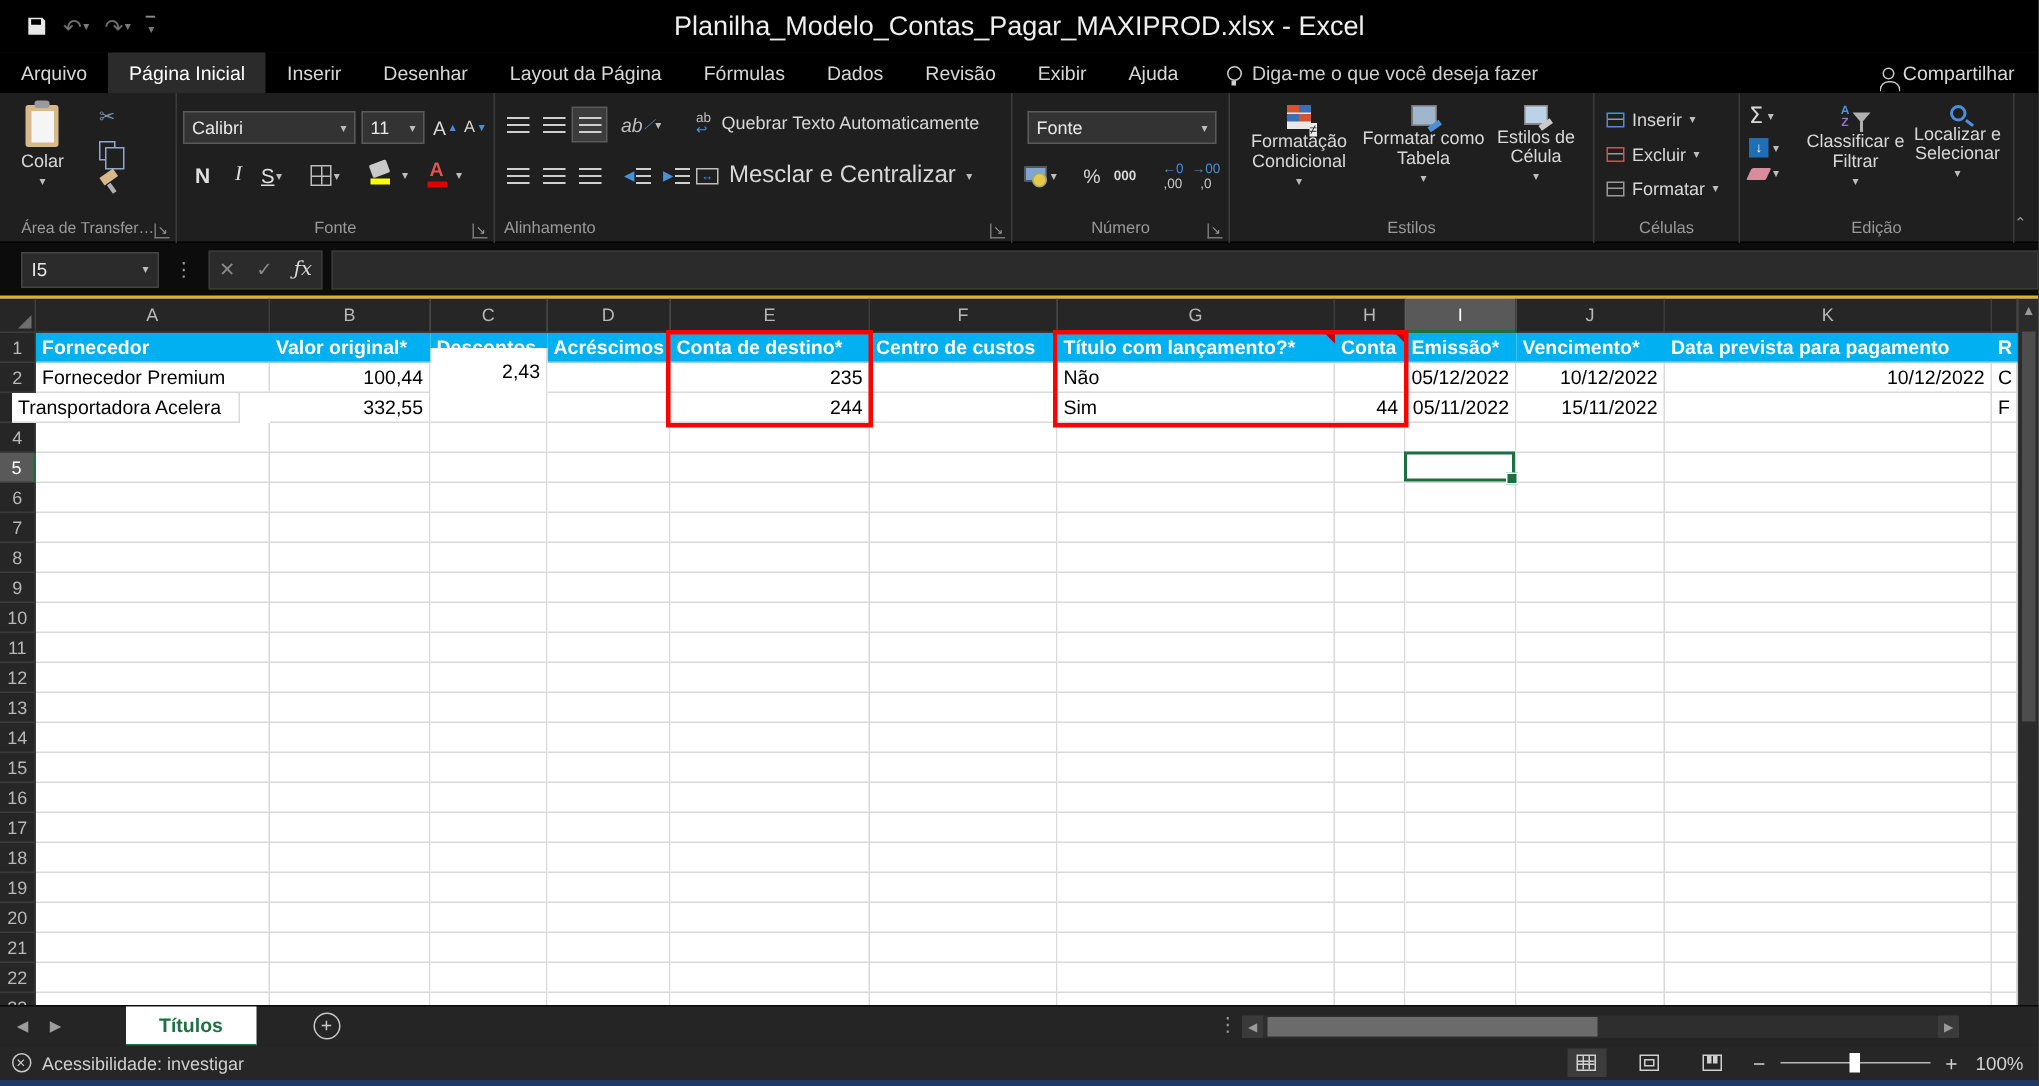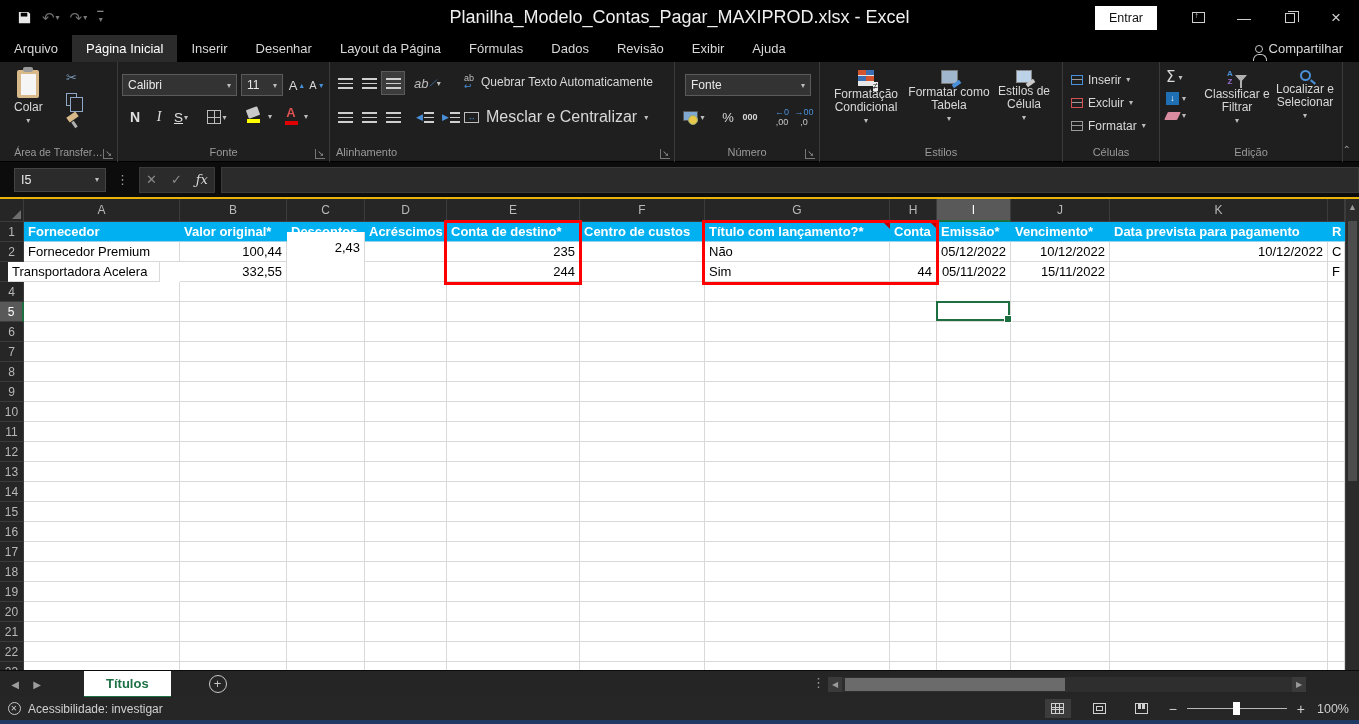--- a/index.html
+++ b/index.html
@@ -166,46 +166,39 @@
           </svg>
       </span>
       <span class="qbtn" style="color:#6f6f6f;">↶<span class="caret">▾</span></span>
       <span class="qbtn" style="color:#6f6f6f;">↷<span class="caret">▾</span></span>
       <span class="qbtn" style="flex-direction:column; line-height:4px;">
           <span style="font-size:8px;">▔</span>
           <span class="caret">▾</span>
         </span>
     </div>
     <div class="win-title">Planilha_Modelo_Contas_Pagar_MAXIPROD.xlsx  -  Excel</div>
-    <div class="tb-right">
-      <div class="signin-btn">Entrar</div>
-      <div class="winctl">
-          <span class="ribbondisp"></span>
-        </div>
-      <div class="winctl">—</div>
-      <div class="winctl">
-          <span class="restore-box"></span>
-        </div>
-      <div class="winctl" style="font-size:17px;">×</div>
-    </div>
   </div>
 
   <div class="tabrow">
     <div style="display:flex;">
         <div class="rtab">Arquivo</div>
         <div class="rtab active">Página Inicial</div>
         <div class="rtab">Inserir</div>
         <div class="rtab">Desenhar</div>
         <div class="rtab">Layout da Página</div>
         <div class="rtab">Fórmulas</div>
         <div class="rtab">Dados</div>
         <div class="rtab">Revisão</div>
         <div class="rtab">Exibir</div>
         <div class="rtab">Ajuda</div>
       </div>
+    <div class="tellme">
+      <span class="bulb"></span>
+      <span>Diga-me o que você deseja fazer</span>
+    </div>
     <div class="share">
       <span class="person"></span>
       <span>Compartilhar</span>
     </div>
   </div>
 
   <div class="ribbon">
 
     <div class="rgroup" style="left:0; width:118px;">
       <div class="bigbtn abs" style="left:14px; top:8px;">

